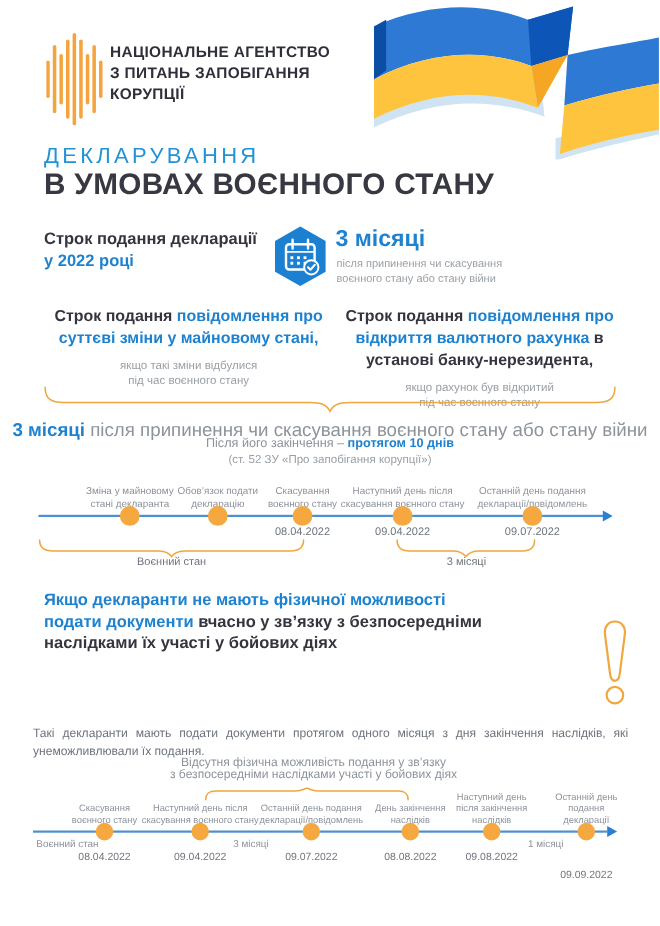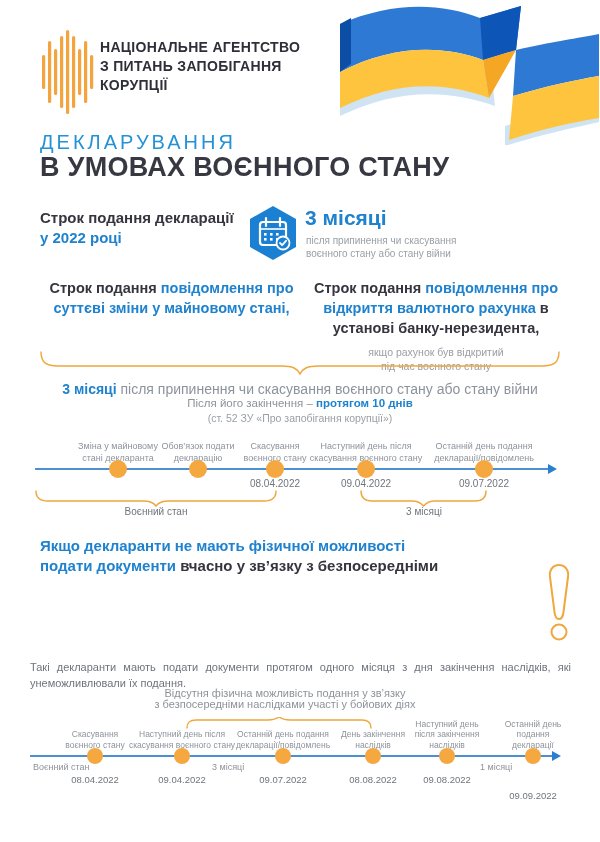--- a/index.html
+++ b/index.html
@@ -19,21 +19,21 @@
 
   
   .dl-label{left:40px;top:208px;font-size:15px;font-weight:bold;line-height:20px;}
   .dl-value{left:305px;top:206px;font-size:21px;font-weight:bold;color:#1e82cf;}
   .dl-note{left:306px;top:234px;font-size:10px;line-height:13px;color:#9aa0a6;}
 
   
   .col{text-align:center;font-size:14.5px;font-weight:bold;line-height:20px;}
   .col-note{font-size:10.5px;line-height:14px;color:#9aa0a6;font-weight:normal;margin-top:7px;}
   .summary{left:0;width:600px;text-align:center;}
-  .sum1{top:381px;font-size:14px;color:#8d939b;}
+  .sum1{top:381px;font-size:17px;color:#8d939b;}
   .sum2{top:397px;font-size:11.5px;color:#8d939b;}
   .sum3{top:412px;font-size:10.5px;color:#9aa0a6;}
 
   
   .tl{position:absolute;left:0;width:600px;}
   .tl-line{position:absolute;height:2px;background:#4a90d2;}
   .tl-arrow{position:absolute;width:0;height:0;border-top:5px solid transparent;
             border-bottom:5px solid transparent;border-left:9px solid #2b7fd0;}
   .tl-dot{position:absolute;background:#f5a83f;border-radius:50%;}
   .ev-label{position:absolute;width:150px;display:flex;align-items:flex-end;justify-content:center;
@@ -119,20 +119,22 @@
       <path d="M33,38 l2.2,2.2 l4,-4.5" fill="none" stroke="#fff" stroke-width="1.8" stroke-linecap="round" stroke-linejoin="round"></path>
     </svg>
   </div>
 
   <div class="abs dl-value">3 місяці</div>
   <div class="abs dl-note pre">після припинення чи скасування
 воєнного стану або стану війни</div>
 
   <div class="abs col" style="left:40px;top:278px;width:263px;">
     <div><span class="dark">Строк подання </span><span class="accent">повідомлення про суттєві зміни у майновому стані,</span></div>
+    <div class="col-note pre">якщо такі зміни відбулися
+під час воєнного стану</div>
   </div>
 
   <div class="abs col" style="left:305px;top:278px;width:262px;">
     <div><span class="dark">Строк подання </span><span class="accent">повідомлення про відкриття валютного рахунка</span><span class="dark"> в установі банку-нерезидента,</span></div>
     <div class="col-note pre">якщо рахунок був відкритий
 під час воєнного стану</div>
   </div>
 
   <div class="abs" style="left:40px;top:350px;">
     <svg width="520" height="26" viewBox="0 0 520 26">
@@ -180,20 +182,21 @@
       <svg width="127" height="17" viewBox="0 0 127 17">
         <path d="M1,1 C1,8 5,11 12,11 L52,11 C58,11 61,13 63.5,16 C66,13 69,11 75,11 L115,11 C122,11 126,8 126,1" fill="none" stroke="#f0a73e" stroke-width="1.4" stroke-linecap="round"></path>
       </svg>
     </div>
     <div class="brace-label" style="left:424px;top:76px;">3 місяці</div>
   </div>
 
   <div class="abs combat-h">
     <div class="accent">Якщо декларанти не мають фізичної можливості</div>
     <div><span class="accent">подати документи</span><span class="dark"> вчасно у зв’язку з безпосередніми</span></div>
+    <div class="dark">наслідками їх участі у бойових діях</div>
   </div>
 
   <div class="abs" style="left:544px;top:562px;z-index:2;">
     <svg width="30" height="84" viewBox="0 0 30 84">
       <path d="M15,3 C21,3 25,8 24,15 L19.5,50 C19,54.5 17.5,57 15,57 C12.5,57 11,54.5 10.5,50 L6,15 C5,8 9,3 15,3 Z" fill="#fff" stroke="#f0a73e" stroke-width="2"></path>
       <circle cx="15" cy="70" r="7.5" fill="#fff" stroke="#f0a73e" stroke-width="2"></circle>
     </svg>
   </div>
 
   <div class="abs combat-note">Такі декларанти мають подати документи протягом одного місяця з дня закінчення наслідків, які унеможливлювали їх подання.</div>

